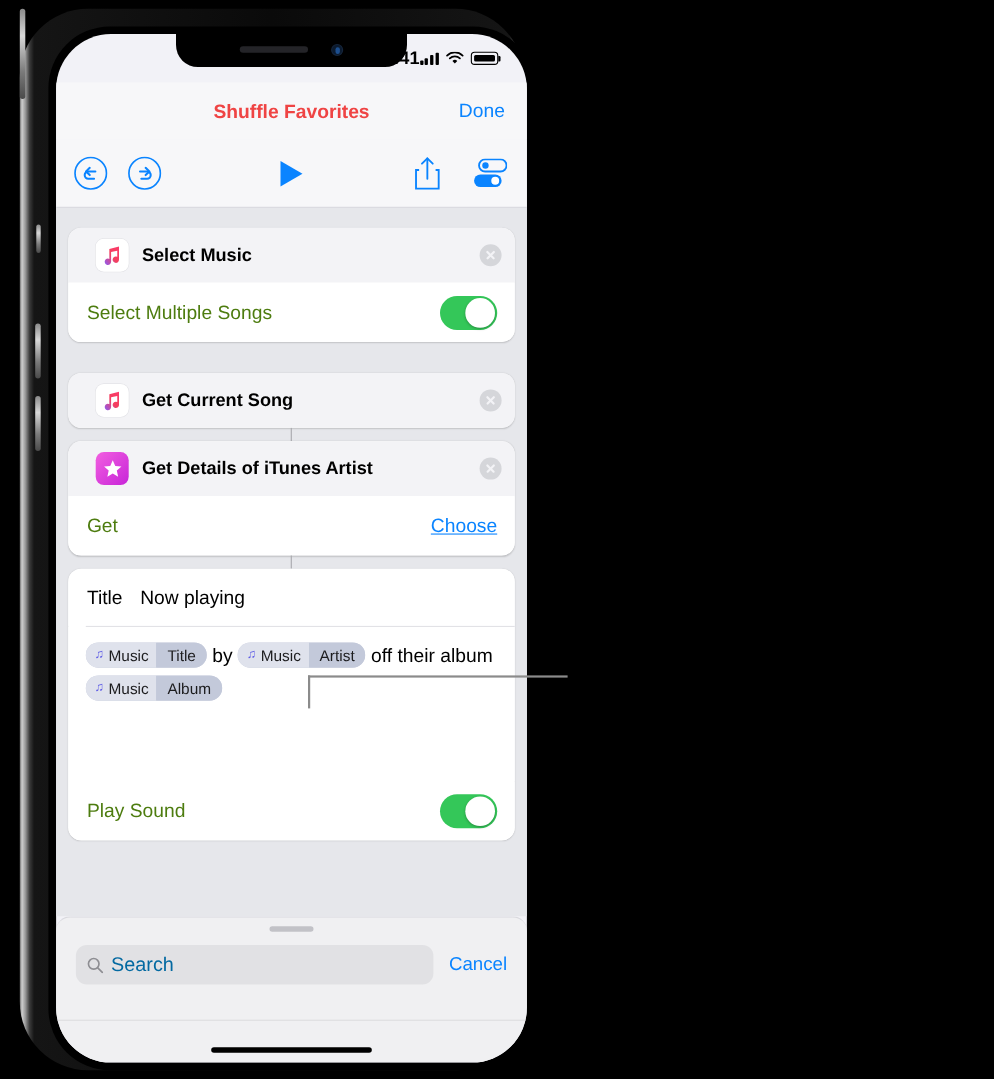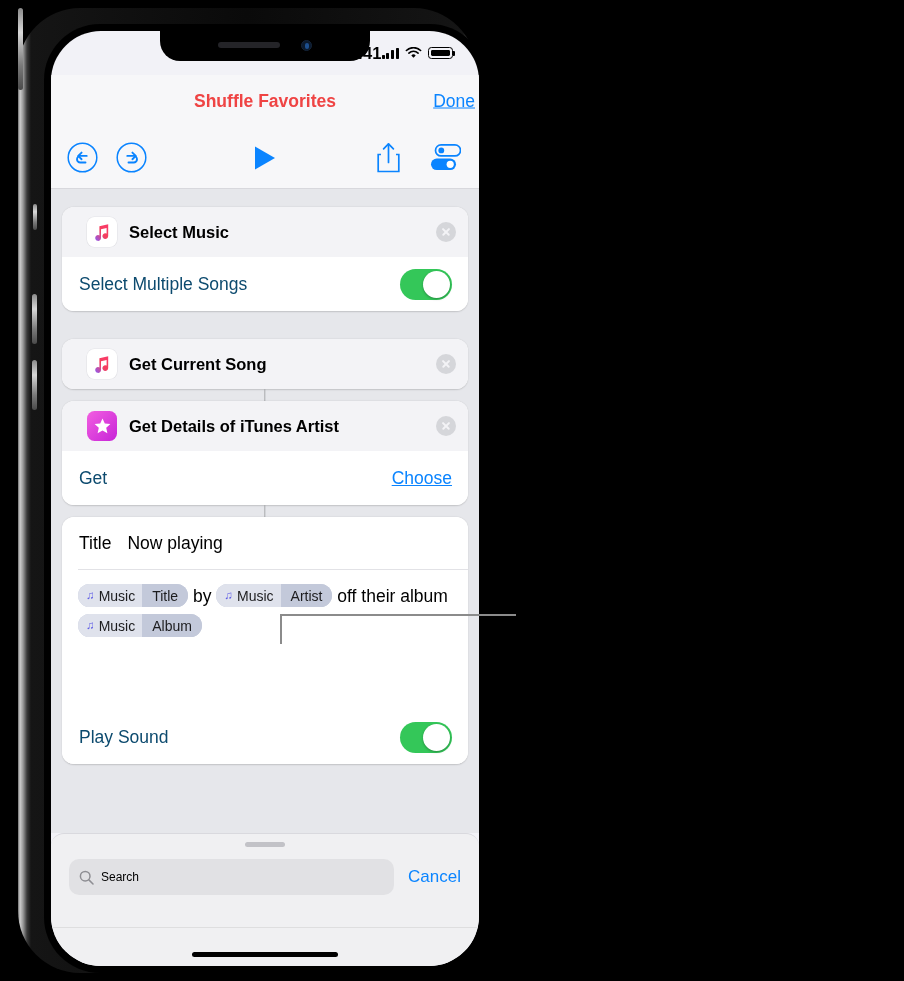--- a/index.html
+++ b/index.html
@@ -98,22 +98,22 @@
   }
 
   
   #nav-bar {
     position: absolute; top: 44px; left: 0; right: 0; height: 52px;
     display: flex; align-items: center; justify-content: center;
     background: #f7f7f9;
   }
   #shortcut-title { font-size: 17.5px; font-weight: 700; color: #ef4444; }
   #done-button {
-    position: absolute; right: 4px; top: 50%; transform: translateY(-50%);
-    font-size: 17.5px; color: #0a84ff; font-weight: 400; cursor: pointer; text-decoration: underline;
+    position: absolute; right: 20px; top: 50%; transform: translateY(-50%);
+    font-size: 17.5px; color: #0a84ff; font-weight: 400; cursor: pointer;
   }
 
   
   #toolbar {
     position: absolute; top: 96px; left: 0; right: 0; height: 62px;
     background: #f7f7f9;
     display: flex; align-items: center;
     border-bottom: 0.6px solid #d8d8dd;
   }
   .tb-btn { cursor: pointer; display: flex; align-items: center; justify-content: center; }
@@ -161,21 +161,21 @@
     width: 10px; height: 1.7px; background: #f3f3f6; border-radius: 1px;
   }
   .close-icon::before { transform: rotate(45deg); }
   .close-icon::after  { transform: rotate(-45deg); }
 
   .card-row {
     min-height: 54px;
     display: flex; align-items: center; justify-content: space-between;
     padding: 0 16px 0 17px; background: #fff;
   }
-  .row-label { font-size: 17.5px; color: #0c4a6e; }
+  .row-label { font-size: 17.5px; color: #4d7c0f; }
   .row-link { font-size: 17.5px; color: #0a84ff; cursor: pointer; text-decoration: underline; }
   .row-divider { height: 0.6px; background: #e2e2e6; margin-left: 17px; }
 
   .ios-toggle {
     width: 52px; height: 31px; border-radius: 16px;
     background: #34c759; position: relative; cursor: pointer; flex: 0 0 52px;
   }
   .ios-toggle .knob {
     position: absolute; right: 2px; top: 2px;
     width: 27px; height: 27px; border-radius: 50%; background: #fff;
@@ -230,21 +230,21 @@
     margin: 8px auto 0 auto; cursor: pointer;
   }
   #search-row {
     display: flex; align-items: center; gap: 14px;
     padding: 12px 18px 0 18px;
   }
   #search-field {
     flex: 1; height: 36px; border-radius: 10px; background: #e1e1e4;
     display: flex; align-items: center; gap: 7px; padding: 0 10px; cursor: text;
   }
-  #search-placeholder { font-size: 12px; color: #000000; }
+  #search-placeholder { font-size: 18px; color: #0369a1; }
   #cancel-button { font-size: 17px; color: #0a84ff; cursor: pointer; }
   #tray-bottom-line { position: absolute; left: 0; right: 0; bottom: 38px; height: 0.6px; background: #dededf; }
   #home-indicator {
     position: absolute; left: 50%; transform: translateX(-50%); bottom: 9px;
     width: 146px; height: 5px; border-radius: 3px; background: #000;
   }
 
   
   #callout-line { position: absolute; z-index: 60; }
   #callout-v { position: absolute; left: 280px; top: 614px; width: 1.6px; height: 30px; background: #8b8b8b; }

